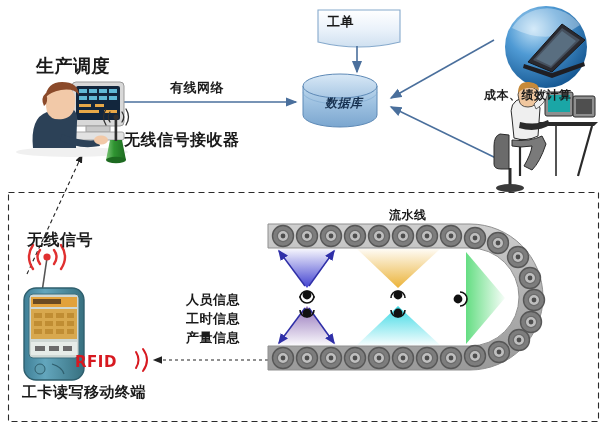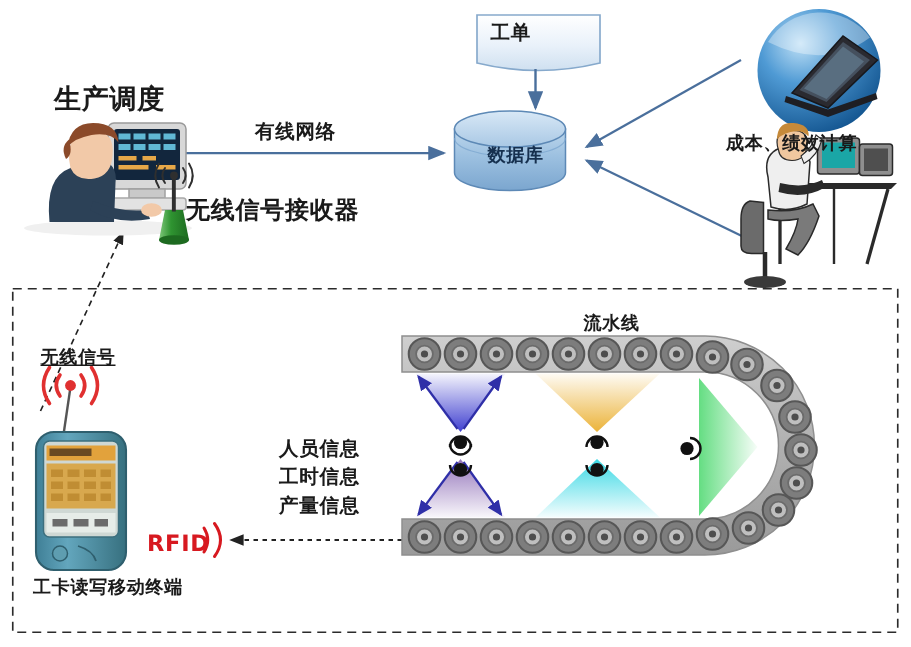--- a/index.html
+++ b/index.html
@@ -6,31 +6,31 @@
   body{width:607px;height:431px;position:relative;overflow:hidden;
        font-family:"DejaVu Sans","Liberation Sans",sans-serif;}
   #stage{position:absolute;left:0;top:0;width:581px;height:431px;}
   .lbl{position:absolute;white-space:nowrap;color:#1a1a1a;font-weight:bold;
        letter-spacing:.5px;}
   svg{display:block;}
   #svgLayer{position:absolute;left:0;top:0;width:607px;height:431px;}
   
   .wo-label{left:327px;top:13px;font-size:13px;}
   
-  .db-label{left:325px;top:95px;font-size:12px;color:#16304f;}
+  .db-label{left:325px;top:95px;font-size:12px;color:#16304f;font-style:italic;}
   
   .l-dispatch{left:36px;top:54px;font-size:18px;}
   .l-wired{left:146px;top:79px;font-size:13px;margin-left:24px;}
   .l-receiver{left:124px;top:130px;font-size:16px;}
   .l-cost{left:484px;top:87px;font-size:12px;}
   .l-line{left:389px;top:207px;font-size:12px;}
-  .l-wsig{left:27px;top:230px;font-size:12px;text-decoration:underline;}
-  .l-term{left:22px;top:383px;font-size:12px;}
+  .l-wsig{left:27px;top:230px;font-size:16px;}
+  .l-term{left:22px;top:383px;font-size:15px;}
   .l-info{left:186px;top:290px;font-size:13px;line-height:19px;text-align:left;}
-  .rfid{position:absolute;left:98px;top:353px;font-size:15px;font-weight:bold;
+  .rfid{position:absolute;left:75px;top:353px;font-size:15px;font-weight:bold;
         color:#d71920;font-family:"DejaVu Sans","Liberation Sans",sans-serif;
         letter-spacing:.5px;text-align:right;}
 </style>
 </head>
 <body>
 
 <div id="stage">
 
   <svg id="svgLayer" viewBox="0 0 607 431">
     <defs>

